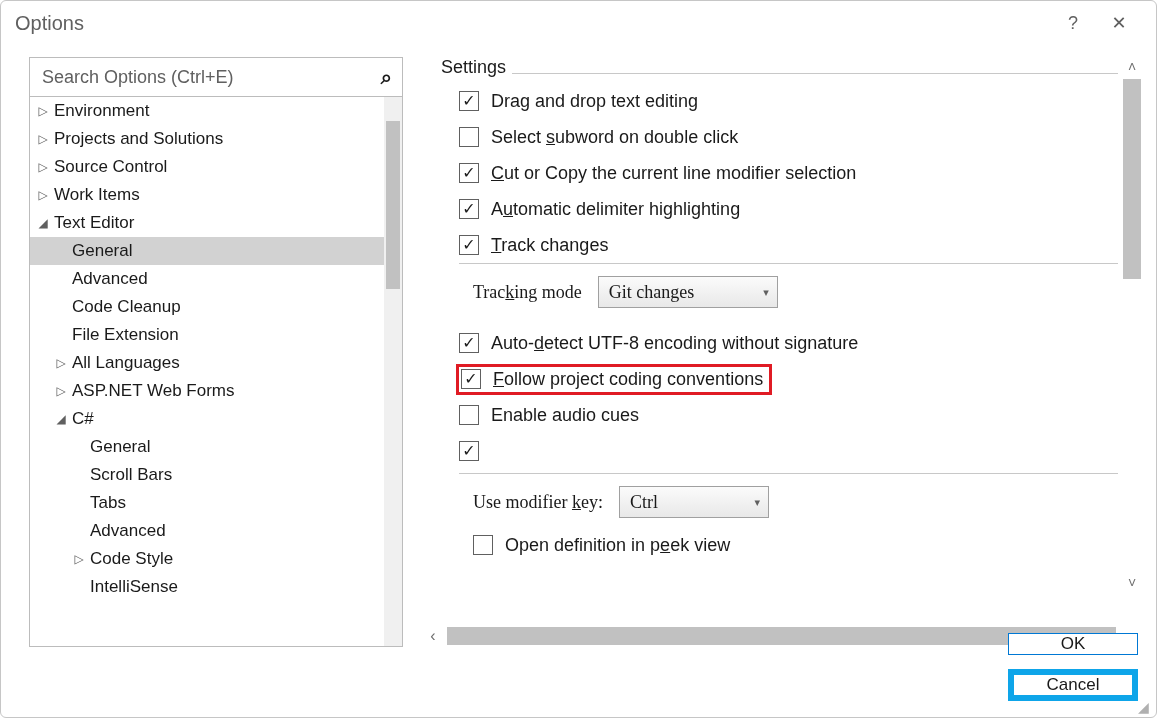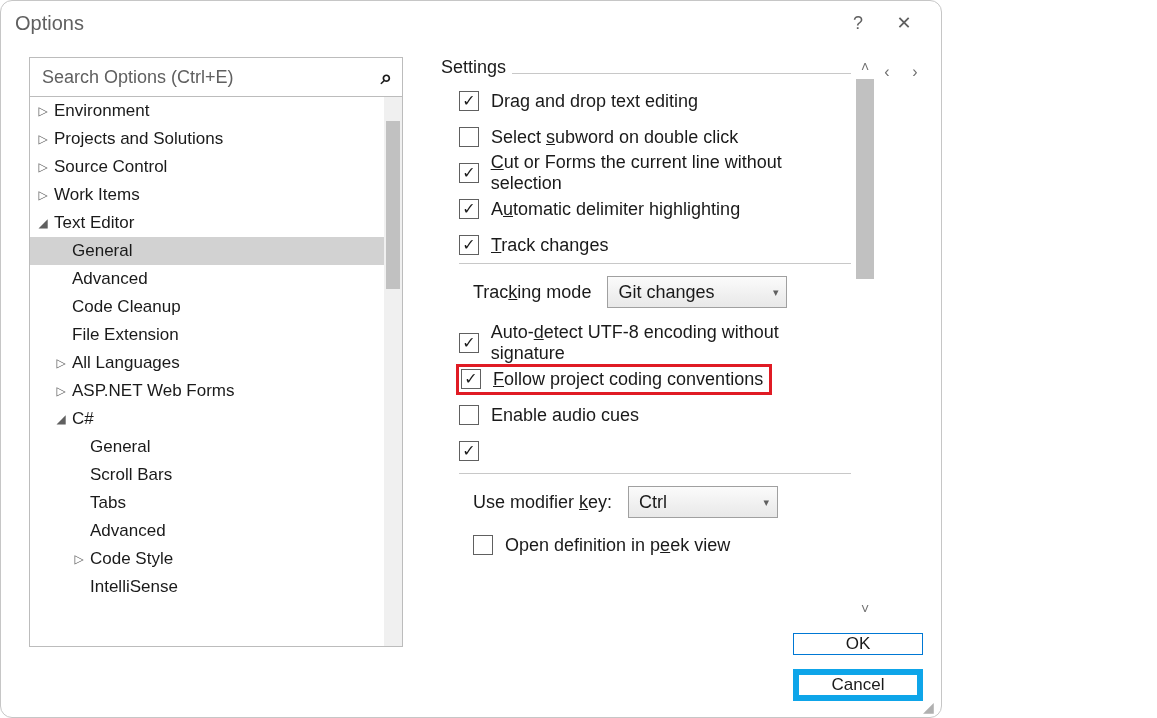--- a/index.html
+++ b/index.html
@@ -4,24 +4,24 @@
 <style>
   * { box-sizing: border-box; }
   body {
     margin: 0;
     font-family: "Segoe UI", Tahoma, sans-serif;
     font-size: 16px;
     background: #fff;
     color: #1a1a1a;
   }
   .dialog {
-    width: 942px;
+    width: 1157px;
     height: 718px;
     border: 1px solid #c6c6c6;
-    border-radius: 12px;
+    border-radius: 6px;
     display: flex;
     flex-direction: column;
     background: #fff;
     position: relative;
   }
   .titlebar {
     height: 44px;
     display: flex;
     align-items: center;
     padding: 0 14px 0 14px;
@@ -116,21 +116,21 @@
     margin-right: 4px;
     font-size: 12px;
     color: #606060;
   }
   .ind0 { padding-left: 6px; }
   .ind1 { padding-left: 24px; }
   .ind2 { padding-left: 42px; }
   .right {
     flex: 1;
     display: flex;
-    flex-direction: row;
+    flex-direction: column;
     min-width: 0;
   }
   .settings-pane {
     flex: 1;
     position: relative;
     min-height: 0;
   }
   .vscroll {
     position: absolute;
     right: 0;
@@ -238,20 +238,21 @@
     height: 1px;
     background: #c8c8c8;
   }
   .field-row {
     display: flex;
     align-items: center;
     gap: 16px;
     font-size: 18px;
     padding-left: 0;
     height: 38px;
+    font-family: Liberation Serif, serif;
   }
   .combo {
     border: 1px solid #a0a0a0;
     background: linear-gradient(#fbfbfb,#e8e8e8);
     height: 32px;
     padding: 0 30px 0 10px;
     display: flex;
     align-items: center;
     position: relative;
     font-size: 18px;
@@ -412,21 +413,21 @@
             <span>Drag and drop text editing</span>
           </div>
 
           <div class="chk-row">
             <span class="chk"></span>
             <span><span>Select </span><u>s</u><span>ubword on double click</span></span>
           </div>
 
           <div class="chk-row">
             <span class="chk">✓</span>
-            <span><u>C</u><span>ut or Forms the current line without selection</span></span>
+            <span><u>C</u><span>ut or Copy the current line modifier selection</span></span>
           </div>
 
           <div class="chk-row">
             <span class="chk">✓</span>
             <span><span>A</span><u>u</u><span>tomatic delimiter highlighting</span></span>
           </div>
 
           <div class="chk-row">
             <span class="chk">✓</span>
             <span><u>T</u><span>rack changes</span></span>

